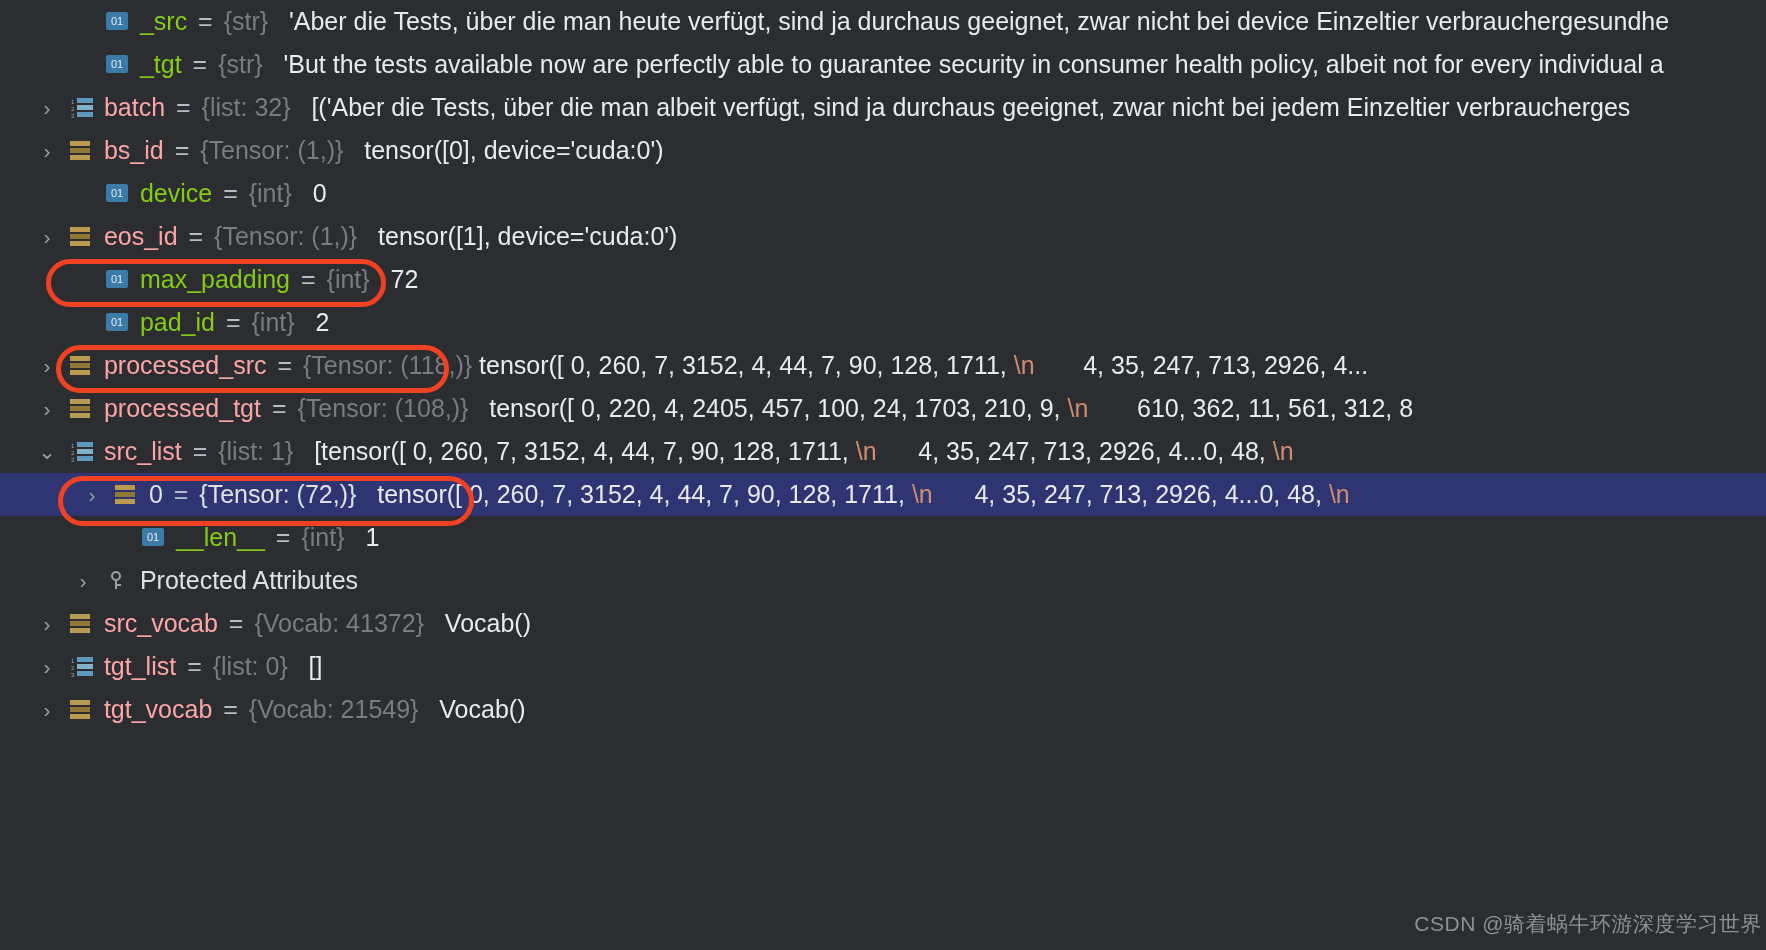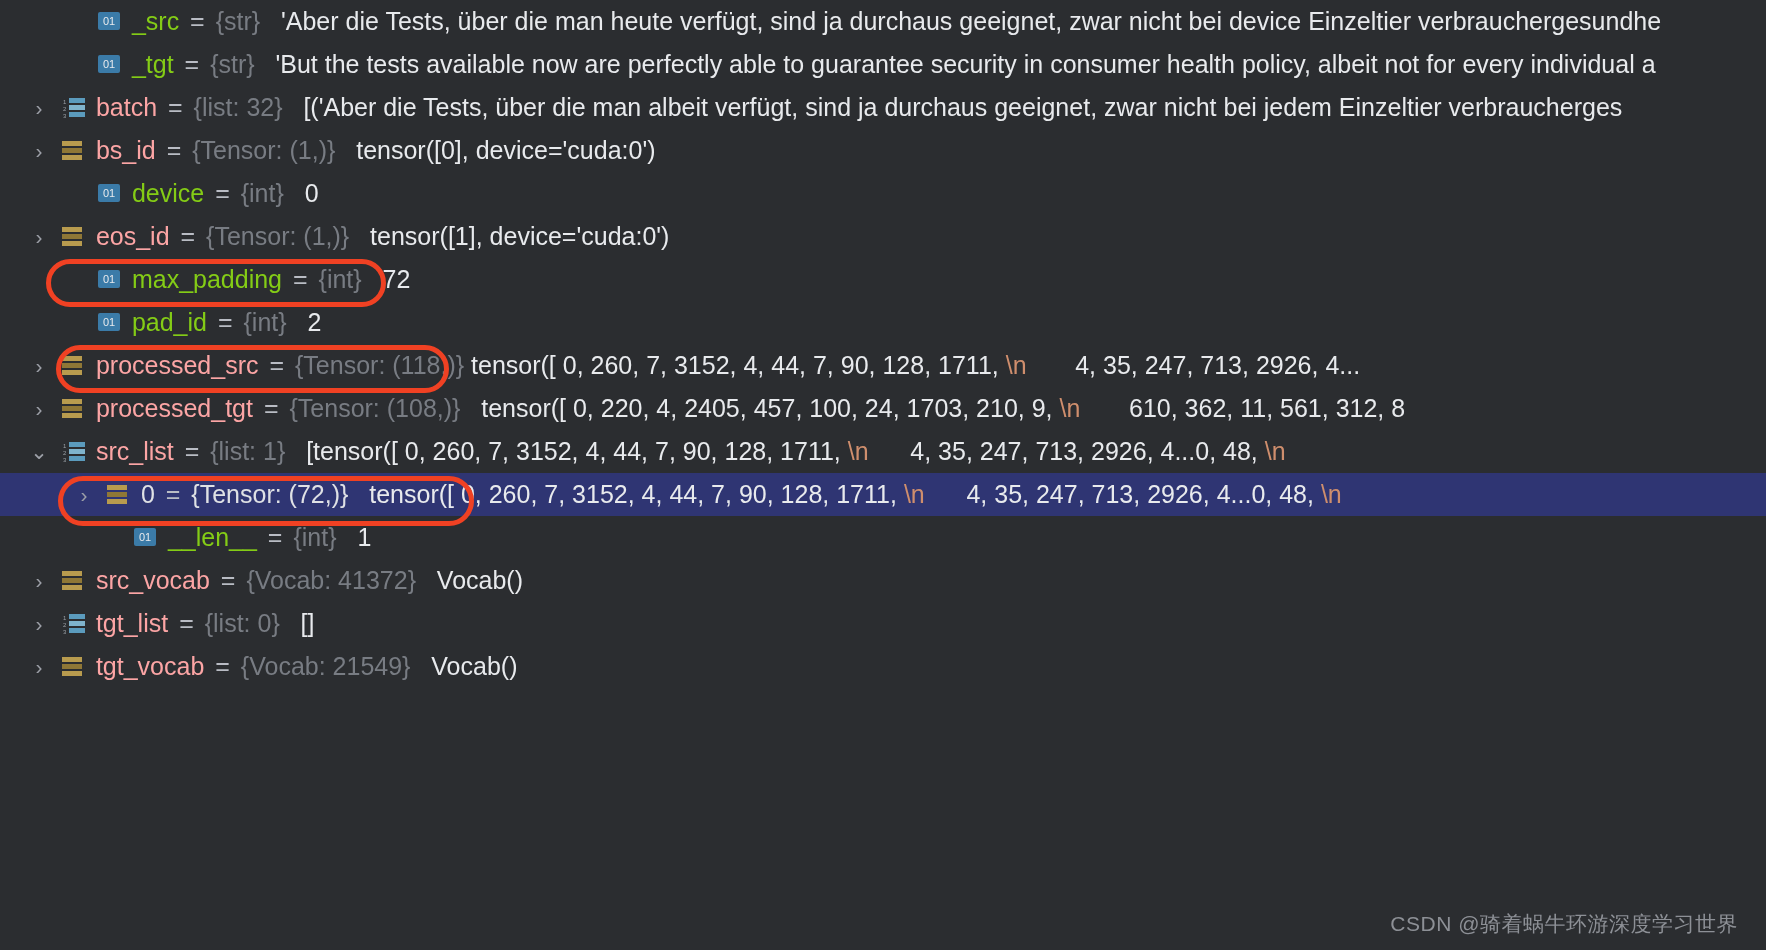--- a/index.html
+++ b/index.html
@@ -41,20 +41,21 @@
   }
   .tree-row.selected {
     background: #2f3573;
     padding-left: 9px;
   }
 
   .row-inner {
     display: inline-block;
     white-space: nowrap;
     vertical-align: top;
+    margin-left: 8px;
   }
 
   
   .ind-0 { padding-left: 26px; }
   .ind-1 { padding-left: 62px; }
   .ind-2 { padding-left: 98px; }
 
   .twisty {
     display: inline-block;
     width: 26px;
@@ -109,21 +110,21 @@
   .redbox {
     position: absolute;
     border: 5px solid #f04123;
     border-radius: 26px;
     box-sizing: border-box;
     pointer-events: none;
   }
 
   .watermark {
     position: absolute;
-    right: 28px;
+    right: 4px;
     bottom: 12px;
     font-size: 21px;
     color: #8d9096;
     letter-spacing: 0.5px;
     white-space: nowrap;
   }
 </style>
 </head>
 <body>
 
@@ -371,20 +372,33 @@
             </svg>
         </span>
         <span class="vname field">__len__</span>
         <span class="eq">=</span>
         <span class="vtype">{int}</span>
         <span class="gap">&nbsp;</span>
         <span class="vval">1</span>
       </span>
     </div>
 
+    <div class="tree-row">
+      <span class="row-inner ind-1">
+        <span class="twisty">›</span>
+        <span class="ikon">
+          <svg width="24" height="22" viewBox="0 0 24 22">
+            <circle cx="11" cy="6" r="4" fill="none" stroke="#9aa0a6" stroke-width="2"></circle>
+            <line x1="11" y1="10" x2="11" y2="19" stroke="#9aa0a6" stroke-width="2"></line>
+            <line x1="11" y1="15" x2="16" y2="15" stroke="#9aa0a6" stroke-width="2"></line>
+          </svg>
+        </span>
+        <span class="plain">Protected Attributes</span>
+      </span>
+    </div>
 
     <div class="tree-row">
       <span class="row-inner ind-0">
         <span class="twisty">›</span>
         <span class="ikon">
           <svg width="24" height="22" viewBox="0 0 24 22">
             <rect x="1" y="1" width="20" height="5" fill="#b89b4e"></rect>
             <rect x="1" y="8" width="20" height="5" fill="#8f7736"></rect>
             <rect x="1" y="15" width="20" height="5" fill="#b89b4e"></rect>
           </svg>

